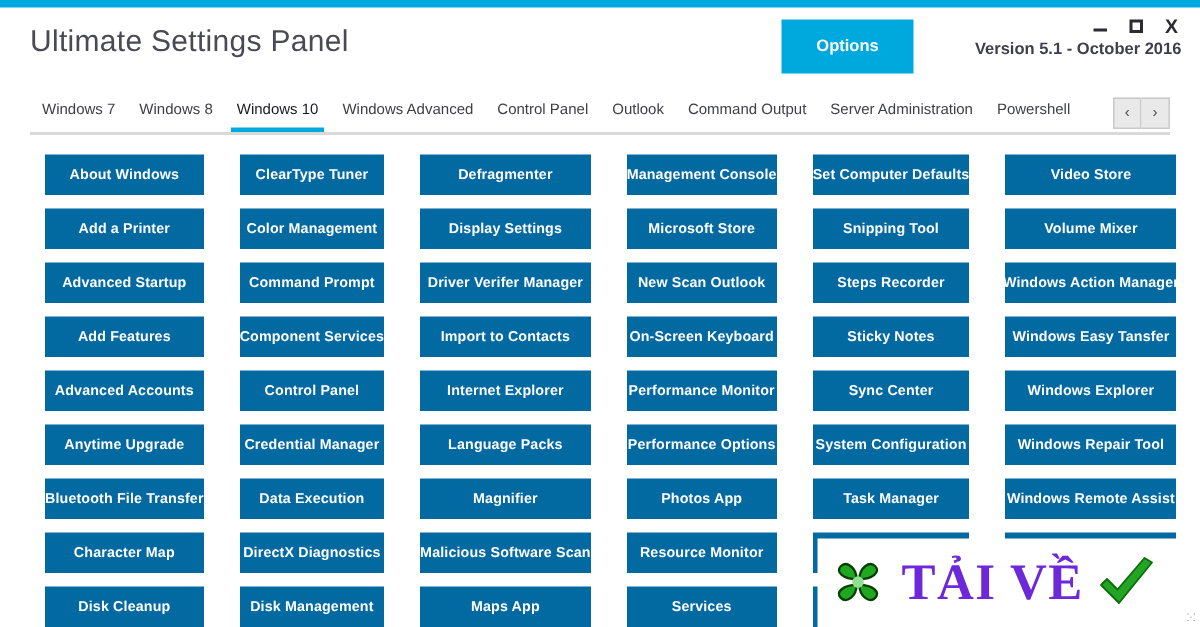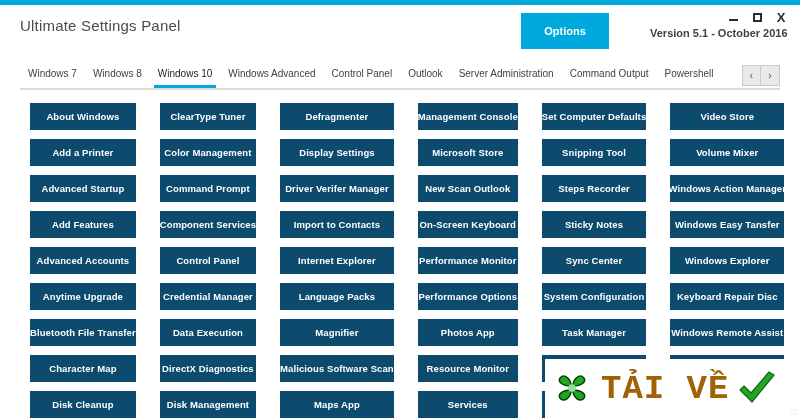--- a/index.html
+++ b/index.html
@@ -26,21 +26,21 @@
 
   
   .title-bar {
     position: absolute;
     left: 0; top: 5px;
     width: 800px; height: 52px;
   }
   .app-title {
     position: absolute;
     left: 20px; top: 12px;
-    font-size: 15px;
+    font-size: 20px;
     font-weight: 400;
     color: #4a4a55;
     letter-spacing: 0.2px;
     white-space: nowrap;
   }
   .options-button {
     position: absolute;
     left: 521px; top: 8px;
     width: 88px; height: 36px;
     background: #00a9dd;
@@ -175,21 +175,21 @@
   .grid-col {
     display: flex;
     flex-direction: column;
     gap: 9px;
     width: 112px;
   }
   .grid-col.wide { width: 114px; }
   .tool-button {
     width: 100%;
     height: 27px;
-    background: #0c4a6e;
+    background: #0369a1;
     border: none;
     color: #ffffff;
     font-size: 9.5px;
     font-weight: bold;
     font-family: "Liberation Sans", sans-serif;
     cursor: pointer;
     display: flex;
     align-items: center;
     justify-content: center;
     text-align: center;
@@ -209,24 +209,24 @@
     pointer-events: none;
     background: #ffffff;
     padding-left: 4px;
   }
   .wm-clover {
     position: relative;
     width: 46px; height: 46px;
     flex: 0 0 auto;
   }
   .wm-text {
-    font-family: Liberation Mono, monospace;
+    font-family: Liberation Serif, serif;
     font-size: 34px;
     font-weight: bold;
-    color: #a16207;
+    color: #6d28d9;
     letter-spacing: 1px;
     line-height: 1;
     flex: 0 0 auto;
     text-align: right;
   }
   .wm-check {
     width: 44px; height: 44px;
     flex: 0 0 auto;
   }
   .wm-dots {
@@ -266,22 +266,22 @@
   </div>
 
   <div class="tab-bar">
     <div class="tab-strip">
       <button class="tab">Windows 7</button>
       <button class="tab">Windows 8</button>
       <button class="tab active">Windows 10</button>
       <button class="tab">Windows Advanced</button>
       <button class="tab">Control Panel</button>
       <button class="tab">Outlook</button>
+      <button class="tab">Command Output</button>
       <button class="tab">Server Administration</button>
-      <button class="tab">Command Output</button>
       <button class="tab">Powershell</button>
 
     </div>
     <div class="tab-nav">
       <button class="tab-nav-btn">‹</button>
       <button class="tab-nav-btn">›</button>
     </div>
   </div>
   <div class="tab-underline"></div>
 
@@ -346,21 +346,21 @@
       <button class="tool-button">Disk Scheduler</button>
       <button class="tool-button">User Accounts</button>
     </div>
 
     <div class="grid-col wide">
       <button class="tool-button">Video Store</button>
       <button class="tool-button">Volume Mixer</button>
       <button class="tool-button">Windows Action Manager</button>
       <button class="tool-button">Windows Easy Tansfer</button>
       <button class="tool-button">Windows Explorer</button>
-      <button class="tool-button">Keyboard Repair Disc</button>
+      <button class="tool-button">Windows Repair Tool</button>
       <button class="tool-button">Windows Remote Assist</button>
       <button class="tool-button">WordPad</button>
       <button class="tool-button">Xbox App</button>
     </div>
 
   </div>
 
   <div class="watermark">
 
     <span class="wm-clover">

